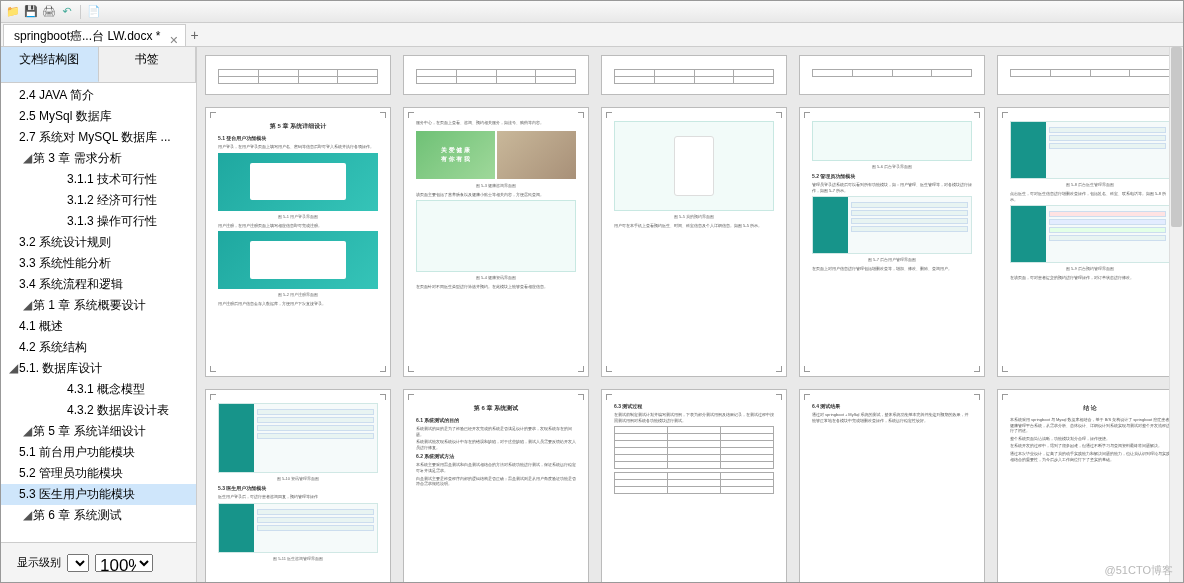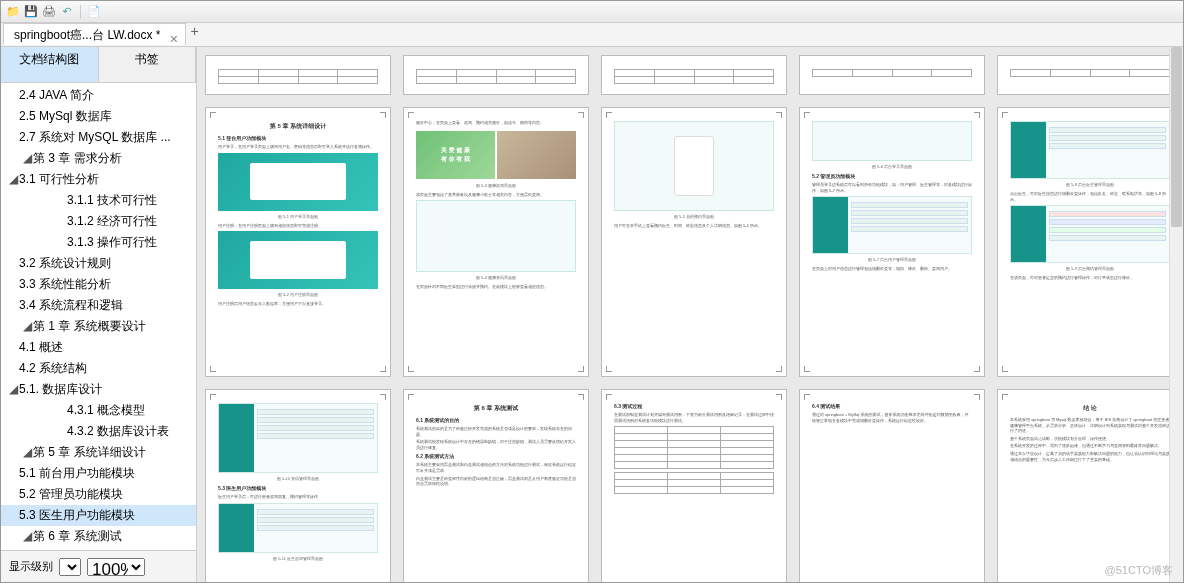--- a/index.html
+++ b/index.html
@@ -1,35 +1,35 @@
 <!DOCTYPE html>
 <html><head>
 <meta charset="utf-8">
 <style>
 * { margin: 0; padding: 0; box-sizing: border-box; font-family: "Microsoft YaHei", sans-serif; }
 body { width: 1184px; height: 583px; overflow: hidden; background: #fff; border: 1px solid #999; }
 .toolbar { height: 22px; background: linear-gradient(#fafafa,#e8e8e8); border-bottom: 1px solid #ccc; display: flex; align-items: center; padding: 0 4px; gap: 2px; }
 .toolbar-ico { width: 16px; height: 16px; display: flex; align-items: center; justify-content: center; font-size: 11px; cursor: pointer; }
-.tabbar { height: 24px; background: #f4f4f4; border-bottom: 1px solid #ccc; display: flex; align-items: flex-start; }
+.tabbar { height: 24px; background: #f4f4f4; border-bottom: 1px solid #ccc; display: flex; align-items: center; }
 .tab { height: 22px; padding: 0 24px 0 10px; background: #fff; border: 1px solid #ccc; border-bottom: none; font-size: 12px; line-height: 22px; position: relative; margin-left: 2px; }
 .tab-x { position: absolute; right: 6px; top: 4px; font-size: 11px; color: #888; }
 .tab-add { width: 18px; text-align: center; font-size: 14px; color: #666; cursor: pointer; }
 .main { display: flex; height: calc(100% - 46px); }
 .sidebar { width: 196px; border-right: 1px solid #ccc; display: flex; flex-direction: column; background: #fff; }
 .side-tabs { height: 36px; display: flex; border-bottom: 1px solid #ccc; }
 .side-tab { flex: 1; font-size: 12px; text-align: center; line-height: 25px; background: #f0f0f0; border-right: 1px solid #ccc; cursor: pointer; }
 .side-tab.active { background: #cfe6fb; border-bottom: 1px solid #cfe6fb; }
 .tree { flex: 1; overflow-y: auto; font-size: 12px; padding: 2px 0; }
 .tree-item { padding: 2px 4px 2px 8px; white-space: nowrap; cursor: pointer; line-height: 17px; }
 .tree-item.selected { background: #cfe6fb; }
 .tree-item.l1 { padding-left: 22px; }
 .tree-item.l2 { }
 .tree-item.l3 { padding-left: 56px; }
 .tog { display: inline-block; width: 10px; color: #555; }
-.side-footer { height: 32px; border-top: 1px solid #ccc; display: flex; align-items: center; padding: 0 8px; gap: 6px; background: #f4f4f4; }
+.side-footer { height: 40px; border-top: 1px solid #ccc; display: flex; align-items: center; padding: 0 16px; gap: 6px; background: #f4f4f4; }
 .side-footer select { font-size: 17px; height: 18px; }
 .canvas { flex: 1; background: #e9e9e9; overflow: auto; position: relative; padding: 8px; }
 .pages { display: grid; grid-template-columns: repeat(5, 186px); gap: 12px; }
 .page { background: #fff; border: 1px solid #bbb; position: relative; padding: 10px 12px; font-size: 4px; color: #333; overflow: hidden; height: 270px; }
 .page.short { height: 40px; }
 .cmark { position: absolute; width: 6px; height: 6px; border: 1px solid #999; }
 .cmark.tl { top: 4px; left: 4px; border-right: none; border-bottom: none; }
 .cmark.tr { top: 4px; right: 4px; border-left: none; border-bottom: none; }
 .cmark.bl { bottom: 4px; left: 4px; border-right: none; border-top: none; }
 .cmark.br { bottom: 4px; right: 4px; border-left: none; border-top: none; }
@@ -76,21 +76,20 @@
   <div class="sidebar">
     <div class="side-tabs">
       <div class="side-tab active">文档结构图</div>
       <div class="side-tab">书签</div>
     </div>
     <div class="tree" id="tree">
         <div class="tree-item l2"><span class="tog"></span><span>2.4 JAVA 简介</span></div>
         <div class="tree-item l2"><span class="tog"></span><span>2.5 MySql 数据库</span></div>
         <div class="tree-item l2"><span class="tog"></span><span>2.7 系统对 MySQL 数据库 ...</span></div>
         <div class="tree-item l1"><span class="tog">◢</span><span>第 3 章  需求分析</span></div>
-        <div class="tree-item l2"><span class="tog">◢</span><span>3.1 可行性分析</span></div>
         <div class="tree-item l3"><span class="tog"></span><span>3.1.1 技术可行性</span></div>
         <div class="tree-item l3"><span class="tog"></span><span>3.1.2 经济可行性</span></div>
         <div class="tree-item l3"><span class="tog"></span><span>3.1.3 操作可行性</span></div>
         <div class="tree-item l2"><span class="tog"></span><span>3.2 系统设计规则</span></div>
         <div class="tree-item l2"><span class="tog"></span><span>3.3 系统性能分析</span></div>
         <div class="tree-item l2"><span class="tog"></span><span>3.4 系统流程和逻辑</span></div>
         <div class="tree-item l1"><span class="tog">◢</span><span>第 1 章  系统概要设计</span></div>
         <div class="tree-item l2"><span class="tog"></span><span>4.1 概述</span></div>
         <div class="tree-item l2"><span class="tog"></span><span>4.2 系统结构</span></div>
         <div class="tree-item l2"><span class="tog">◢</span><span>5.1. 数据库设计</span></div>

